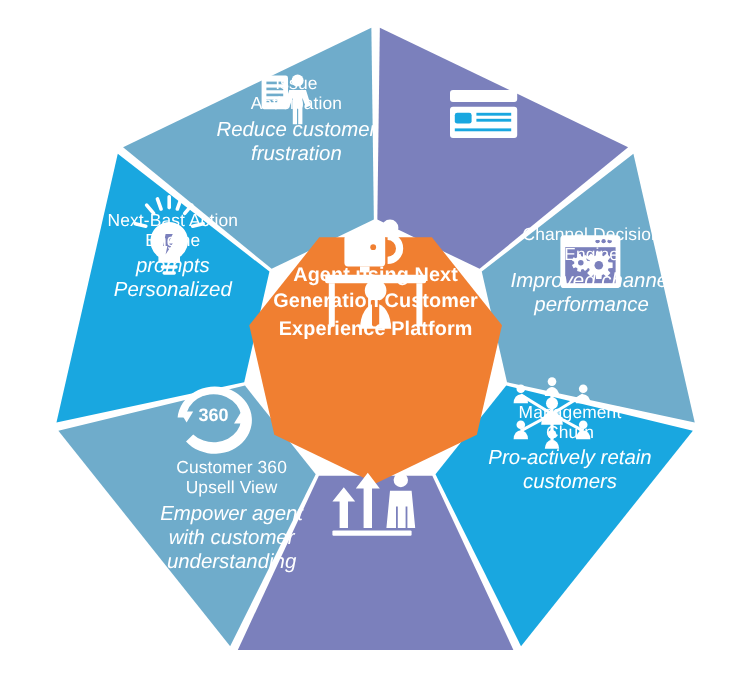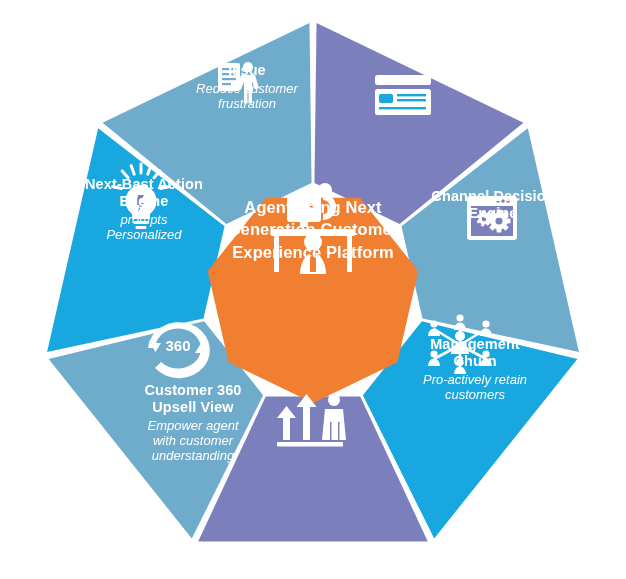--- a/index.html
+++ b/index.html
@@ -2,28 +2,28 @@
 <html><head>
 <meta charset="utf-8">
 <style>
   html,body{margin:0;padding:0;background:#ffffff;}
   body{width:626px;height:579px;overflow:hidden;font-family:"Liberation Sans",sans-serif;}
   #stage{position:relative;width:626px;height:579px;background:#fff;}
   svg#wheel{position:absolute;left:0;top:0;width:626px;height:579px;}
 
   .seg-box{position:absolute;box-sizing:border-box;color:#ffffff;text-align:center;
            pointer-events:none;}
-  .seg-title{font-weight:bold;font-size:14.5px;line-height:1.16;letter-spacing:.1px;}
-  .seg-sub{font-style:italic;font-size:13px;line-height:1.18;margin-top:2px;}
+  .seg-title{font-weight:normal;font-size:14.5px;line-height:1.16;letter-spacing:.1px;}
+  .seg-sub{font-style:italic;font-size:17px;line-height:1.18;margin-top:2px;}
 
   
   #center-box{position:absolute;left:205px;top:196px;width:216px;height:150px;
               text-align:center;color:#fff;pointer-events:none;}
   #center-title{font-weight:bold;font-size:16.5px;line-height:1.36;letter-spacing:.1px;
-                margin-top:0;}
+                margin-top:22px;}
 
   
   #seg-issue        {left:167px; top:62px;  width:160px;}
   #seg-uui          {left:322px; top:60px;  width:172px;}
   #seg-channel      {left:404px; top:188px; width:178px;}
   #seg-churn        {left:392px; top:336px; width:166px;}
   #seg-cross        {left:236px; top:392px; width:170px;}
   #seg-c360         {left:110px; top:338px; width:166px;margin-top:44px;}
   #seg-nba          {left:56px;  top:176px; width:176px;}
 </style>
@@ -143,32 +143,37 @@
     <div id="center-title">
       <div>Agent using Next</div>
       <div>Generation Customer</div>
       <div>Experience Platform</div>
     </div>
   </div>
 
   <div class="seg-box" id="seg-issue">
     <div class="seg-title">
       <div>Issue</div>
+      <div>Anticipation</div>
     </div>
     <div class="seg-sub">
       <div>Reduce customer</div>
       <div>frustration</div>
     </div>
   </div>
 
 
   <div class="seg-box" id="seg-channel">
     <div class="seg-title">
       <div>Channel Decision</div>
       <div>Engine</div>
+    </div>
+    <div class="seg-sub">
+      <div>Improved channel</div>
+      <div>performance</div>
     </div>
   </div>
 
   <div class="seg-box" id="seg-churn">
     <div class="seg-title">
       <div>Management</div>
       <div>Churn</div>
     </div>
     <div class="seg-sub">
       <div>Pro-actively retain</div>

